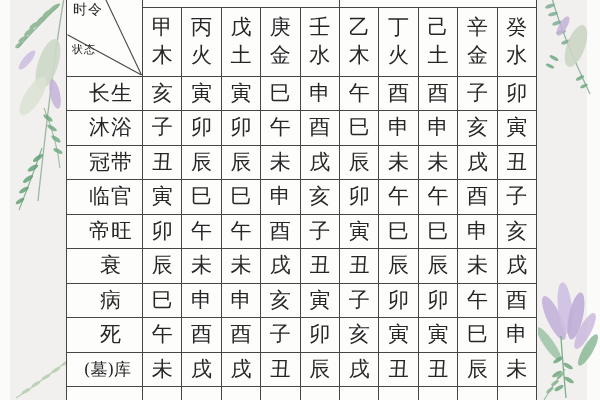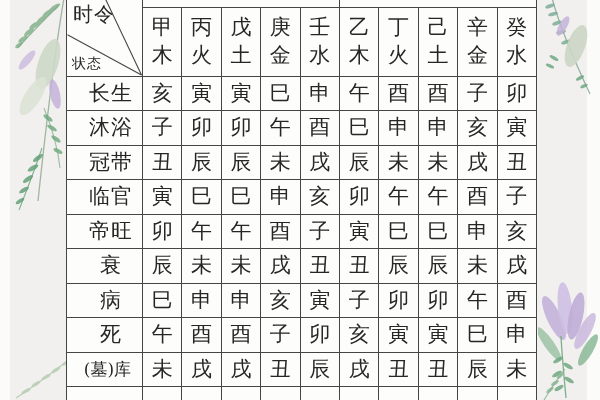--- a/index.html
+++ b/index.html
@@ -24,22 +24,22 @@
     text-align:center; vertical-align:middle;
     color:#262626; padding:0;
   }
   col.label-col { width:76px; }
   col.data-col  { width:39.4px; }
 
   tr.partial-top td { height:8px; border-top:none; }
   tr.partial-bottom td { height:13px; border-bottom:none; }
 
   td.corner-cell { position:relative; border-top:none; }
-  .corner-top-label   { position:absolute; top:2px;  left:6px; font-size:20px; letter-spacing:1px; }
-  .corner-bottom-label{ position:absolute; bottom:3px; left:5px; font-size:14px; letter-spacing:1px; }
+  .corner-top-label   { position:absolute; top:2px;  left:6px; font-size:14px; letter-spacing:1px; }
+  .corner-bottom-label{ position:absolute; bottom:19px; left:5px; font-size:11px; letter-spacing:1px; }
   .corner-diag { position:absolute; left:0; top:0; width:100%; height:100%; }
 
   td.stem-cell { height:69px; font-size:21px; }
   td.stem-cell .stack { display:flex; flex-direction:column; align-items:center; gap:7px; line-height:1; }
 
   tr.data-row td { height:34.5px; font-size:21px; line-height:1; }
   td.label-cell { font-size:20px; letter-spacing:1px;padding-left:13px; }
   td.label-cell.long-label { font-size:17px; letter-spacing:0; padding-right:7px; }
 </style>
 </head>

